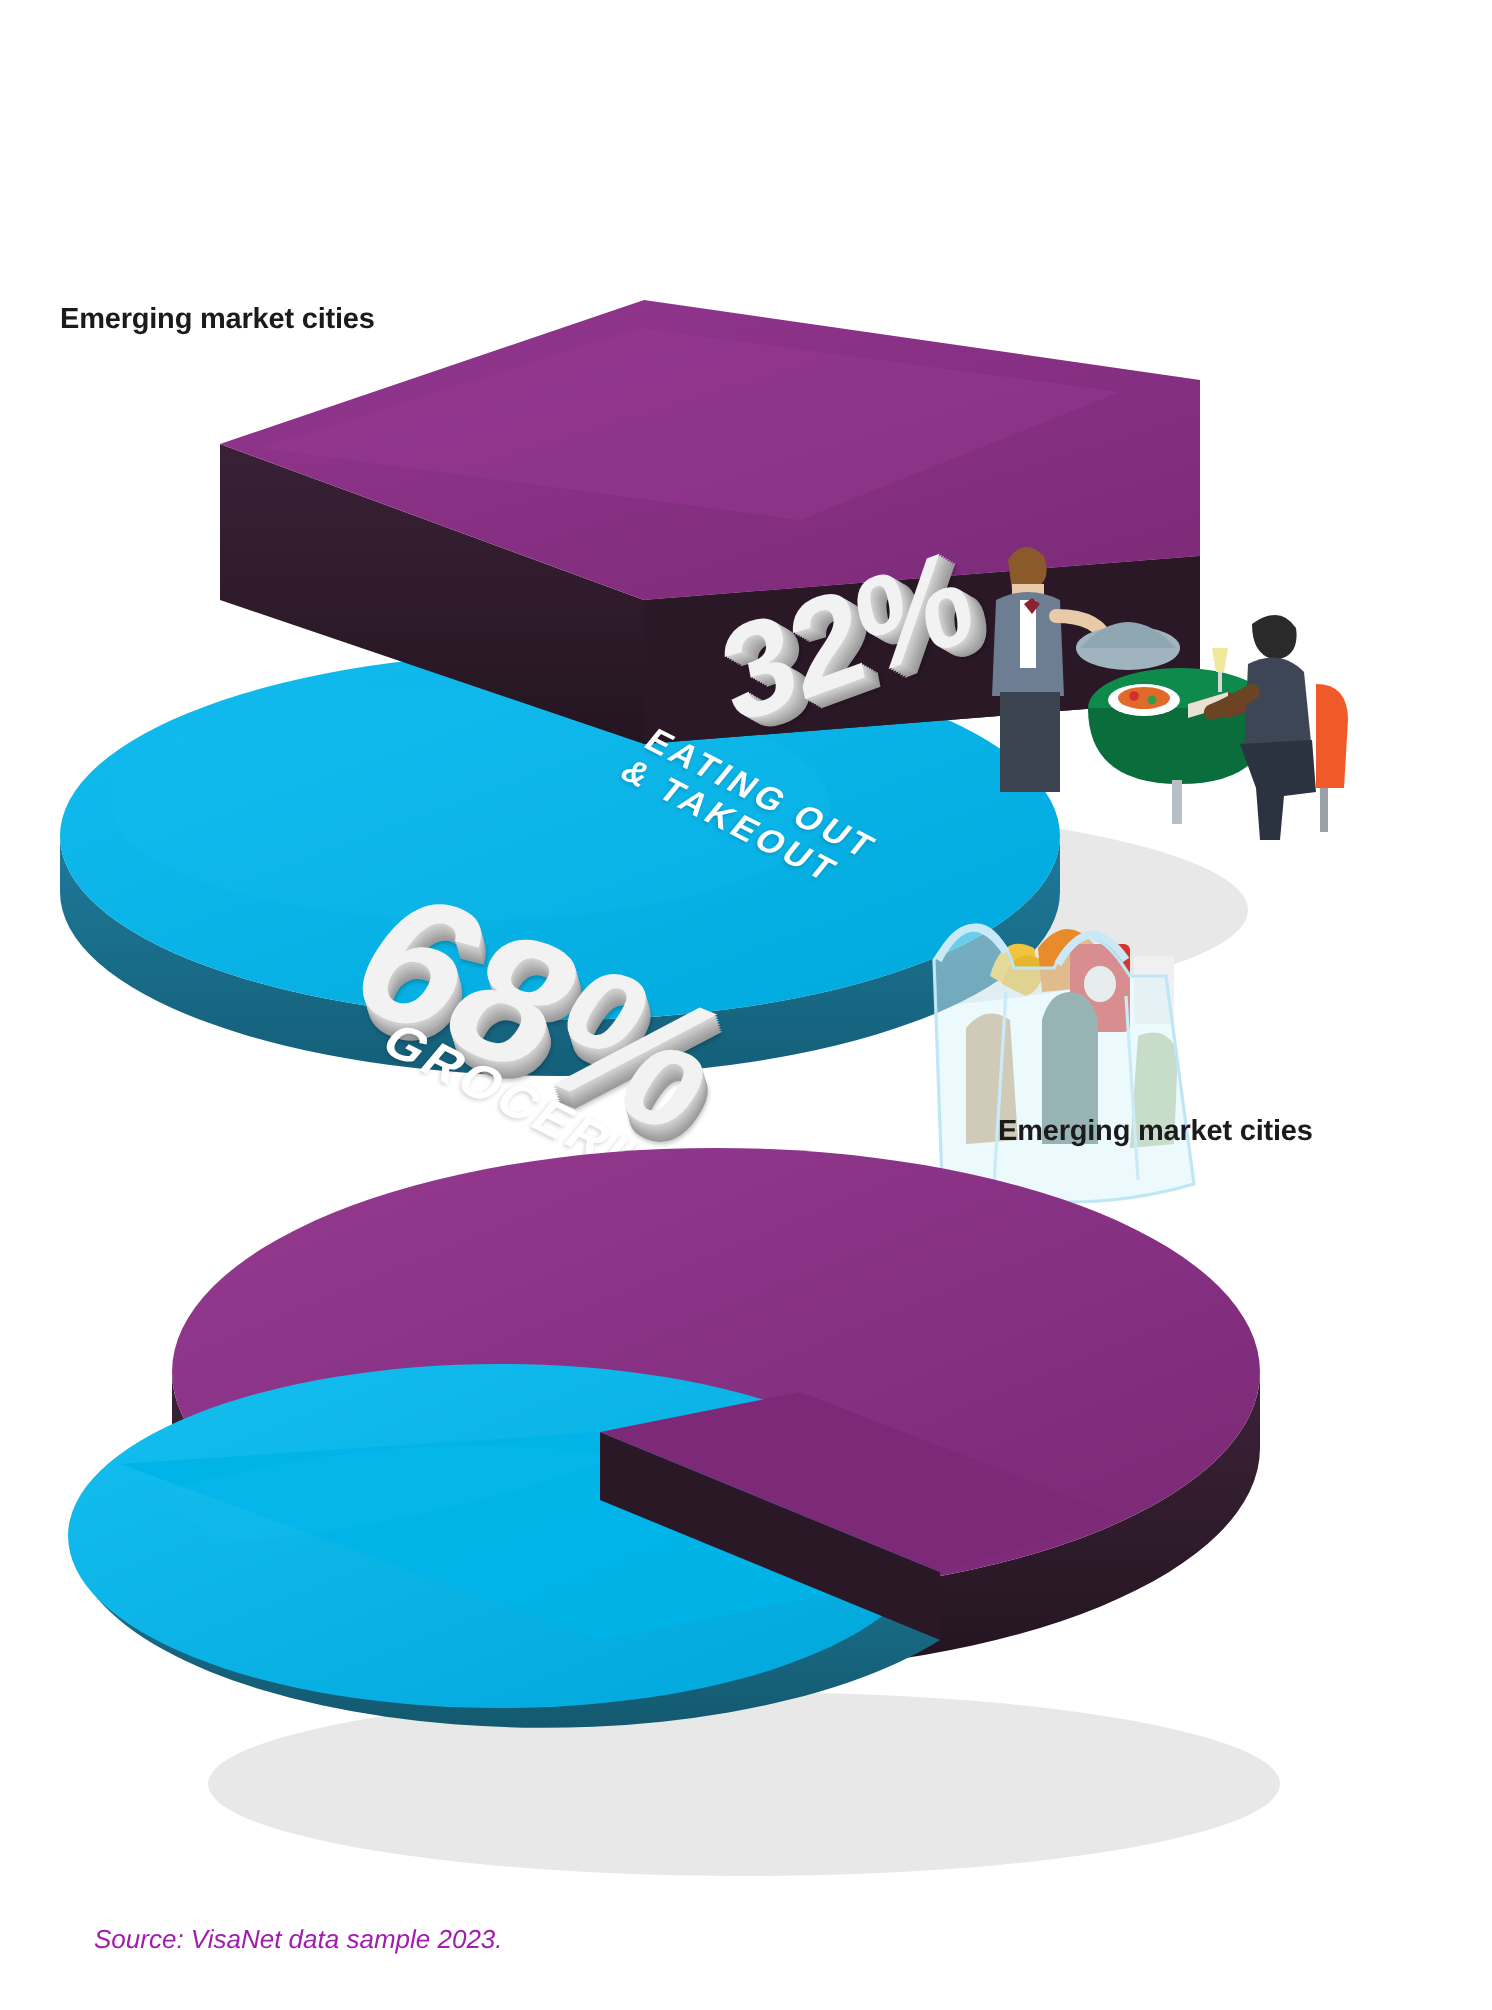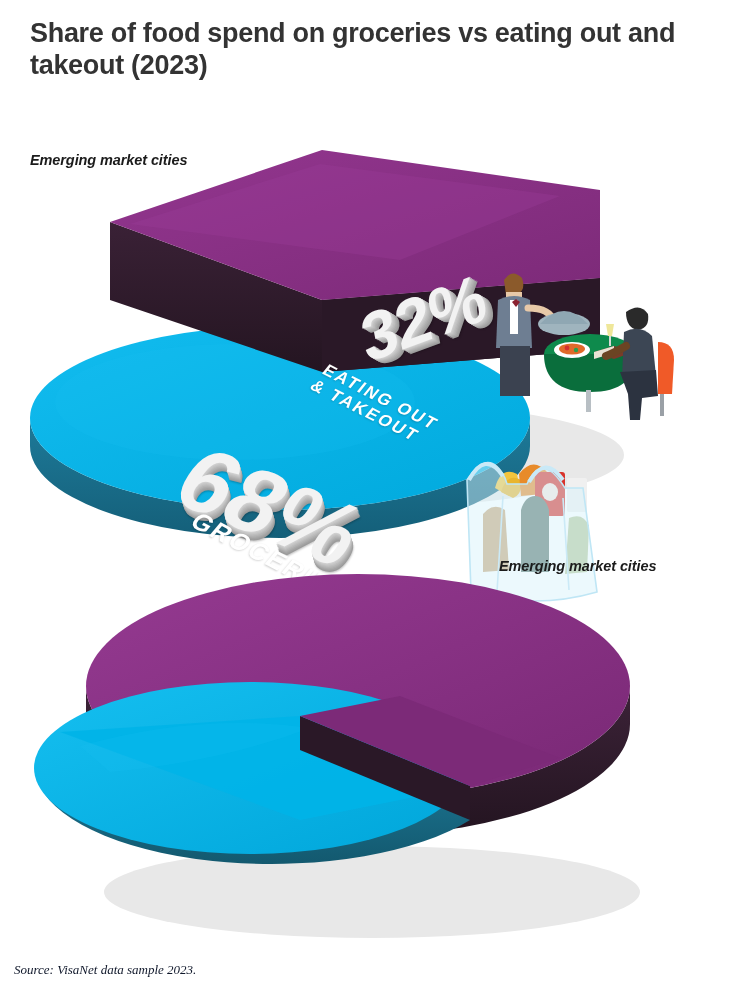--- a/index.html
+++ b/index.html
@@ -11,29 +11,28 @@
   .title {
     position:absolute; left:30px; top:18px; width:700px;
     font-size:27px; line-height:1.18; font-weight:bold;
     color:#333333; letter-spacing:-0.3px;
   }
 
   
   .caption {
     position:absolute; font-size:14.5px; font-weight:bold; color:#1b1b1b;
     letter-spacing:-0.1px;
-    font-style:italic;
   }
   #cap-emerging { left:30px;  top:152px; }
   #cap-developed{ left:499px; top:558px; }
 
   
   .source {
-    position:absolute; left:14px; top:962px;
-    font-size:13px; font-style:italic; color:#0f172a;font-family:Liberation Serif, serif;
+    position:absolute; left:47px; top:962px;
+    font-size:13px; font-style:italic; color:#a21caf;
   }
 
   
   .chart { position:absolute; }
   #chart-emerging  { left:0px; top:150px;  width:746px; height:360px; }
   #chart-developed { left:0px; top:520px;  width:746px; height:420px; }
   .chart svg { display:block; width:100%; height:100%; overflow:visible; }
 
   
   .pct {
@@ -63,21 +62,20 @@
   .scene { position:absolute; }
   #scene-restaurant-top { left:468px; top:100px;  width:200px; height:185px; }
   #scene-bag-top        { left:443px; top:272px;  width:180px; height:180px; }
   .scene svg { display:block; width:100%; height:100%; }
 </style>
 </head>
 <body>
 
 <div class="page">
 
-  <h1 class="title">Share of food spend on groceries vs eating out and takeout (2023)</h1>
 
   <div class="caption" id="cap-emerging">Emerging market cities</div>
 
   <div class="chart" id="chart-emerging">
     <svg viewBox="0 0 746 360" preserveAspectRatio="none">
       <defs>
         <linearGradient id="cyTopA" x1="0" y1="0" x2="1" y2="1">
           <stop offset="0" stop-color="#12BCEF"></stop>
             <stop offset="1" stop-color="#00A9DD"></stop>
         </linearGradient>

